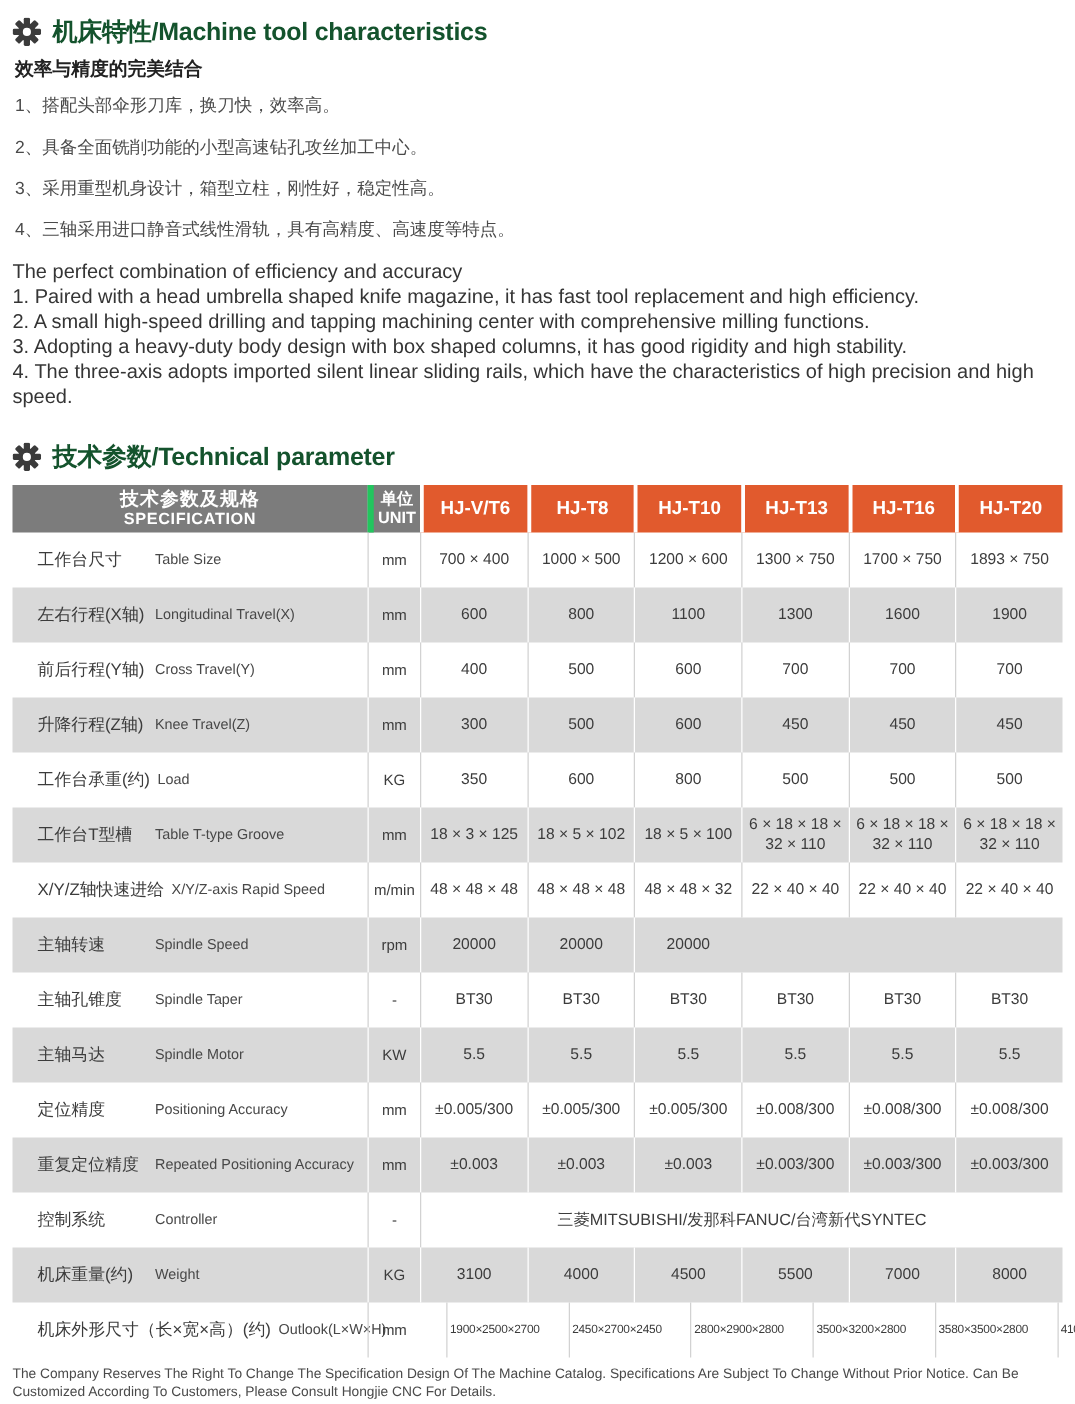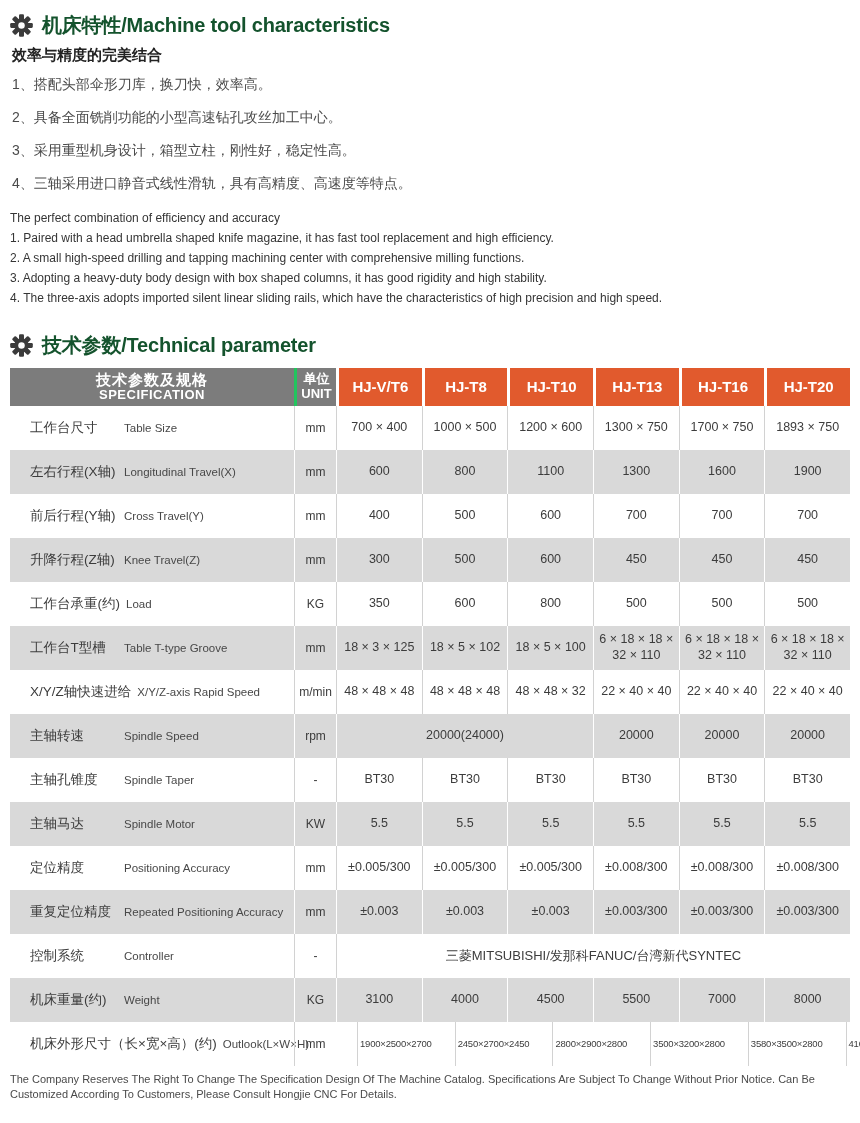--- a/index.html
+++ b/index.html
@@ -16,39 +16,39 @@
     font-size:20px; font-weight:bold; color:#14532d; letter-spacing:-0.2px;
   }
   .gear { flex:0 0 auto; display:block; }
 
   .subtitle { font-size:15px; font-weight:bold; color:#222; margin:7px 0 0 2px; }
 
   .cn-list { margin:11px 0 0 2px; }
   .cn-item { font-size:14px; color:#4a4a4a; margin-bottom:15px; }
 
   .en-list { margin:2px 0 0 0; }
-  .en-line { font-size:12px; color:#353535; line-height:20px; }
+  .en-line { font-size:16px; color:#353535; line-height:20px; }
 
   .sec2 { margin-top:24px; }
 
   
   .ptable { width:840px; margin-top:9px; }
   .thead, .trow {
     display:grid;
     grid-template-columns:284px 42px repeat(6, 1fr);
   }
   .thead { height:38px; }
   .hcell {
     display:flex; flex-direction:column; justify-content:center; align-items:center;
     color:#fff; text-align:center; line-height:1.15;
   }
   .h-spec { background:#7c7c7c; }
   .h-spec .l1 { font-size:15px; font-weight:bold; letter-spacing:1px; }
   .h-spec .l2 { font-size:13px; font-weight:bold; letter-spacing:0.5px; }
-  .h-unit { background:#7c7c7c; border-left:3px solid #22c55e; }
+  .h-unit { background:#7c7c7c; border-left:5px solid #22c55e; }
   .h-unit .l1, .h-unit .l2 { font-size:13px; font-weight:bold; }
   .h-model { background:#e15a2d; border-left:3px solid #fff; justify-content:center; }
   .h-model span { font-size:15px; font-weight:bold; }
 
   .trow { min-height:44px; }
   .tbody .trow:nth-child(even) { background:#d9d9d9; }
   .cell {
     display:flex; align-items:center; justify-content:center;
     text-align:center; font-size:12.5px; color:#3c3c3c;
     padding:3px 2px; line-height:1.25;
@@ -247,21 +247,20 @@
       <div class="cell">22 × 40 × 40</div>
       <div class="cell">22 × 40 × 40</div>
     </div>
 
     <div class="trow">
       <div class="cell spec-cell">
           <span class="cn">主轴转速</span>
           <span class="en">Spindle Speed</span>
         </div>
       <div class="cell unit-cell">rpm</div>
-      <div class="cell span3">20000(24000)</div>
       <div class="cell">20000</div>
       <div class="cell">20000</div>
       <div class="cell">20000</div>
     </div>
 
     <div class="trow">
       <div class="cell spec-cell">
           <span class="cn">主轴孔锥度</span>
           <span class="en">Spindle Taper</span>
         </div>

